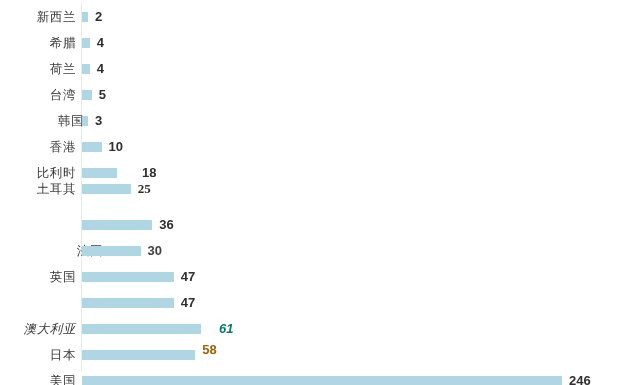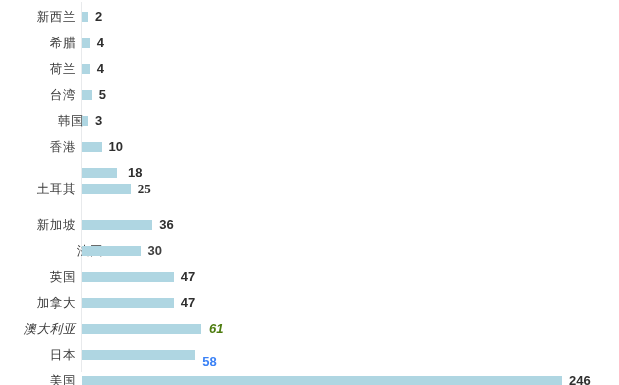--- a/index.html
+++ b/index.html
@@ -120,73 +120,72 @@
           <div class="val-label" style="left: 95px; color: rgb(47, 47, 47);">3</div>
         </div>
         <div class="bar-row" style="top: 134px;">
           <div class="cat-label">香港</div>
           <div class="bar-track">
             <div class="bar" style="width: 19.5122px; background: rgb(175, 214, 226);"></div>
           </div>
           <div class="val-label" style="left: 108.512px; color: rgb(47, 47, 47);">10</div>
         </div>
         <div class="bar-row" style="top: 160px;">
+          <div class="cat-label">比利时</div>
           <div class="bar-track">
             <div class="bar" style="width: 35.122px; background: rgb(175, 214, 226);"></div>
           </div>
-          <div class="val-label" style="left: 128px; color: rgb(47, 47, 47); text-align: right;">18</div>
+          <div class="val-label" style="left: 142px; color: rgb(47, 47, 47); text-align: right;">18</div>
         </div>
         <div class="bar-row" style="top: 176px; font-family: Liberation Serif, serif;">
           <div class="cat-label">土耳其</div>
           <div class="bar-track">
             <div class="bar" style="width: 48.7805px; background: rgb(175, 214, 226);"></div>
           </div>
           <div class="val-label" style="left: 137.78px; color: rgb(47, 47, 47);">25</div>
         </div>
         <div class="bar-row" style="top: 212px;">
-          <div class="cat-label">新加坡</div>
           <div class="bar-track">
             <div class="bar" style="width: 70.2439px; background: rgb(175, 214, 226);"></div>
           </div>
           <div class="val-label" style="left: 159.244px; color: rgb(47, 47, 47);">36</div>
         </div>
         <div class="bar-row" style="top: 238px; padding-left: 27px;">
           <div class="cat-label">法国</div>
           <div class="bar-track">
             <div class="bar" style="width: 58.5366px; background: rgb(175, 214, 226);"></div>
           </div>
           <div class="val-label" style="left: 147.537px; color: #404040;">30</div>
         </div>
         <div class="bar-row" style="top: 264px;">
           <div class="cat-label">英国</div>
           <div class="bar-track">
             <div class="bar" style="width: 91.7073px; background: rgb(175, 214, 226);"></div>
           </div>
           <div class="val-label" style="left: 180.707px; color: rgb(47, 47, 47);">47</div>
         </div>
         <div class="bar-row" style="top: 290px;">
-          <div class="cat-label">加拿大</div>
           <div class="bar-track">
             <div class="bar" style="width: 91.7073px; background: rgb(175, 214, 226);"></div>
           </div>
           <div class="val-label" style="left: 180.707px; color: rgb(47, 47, 47);">47</div>
         </div>
         <div class="bar-row" style="top: 316px; font-style: italic;">
           <div class="cat-label">澳大利亚</div>
           <div class="bar-track">
             <div class="bar" style="width: 119.024px; background: rgb(175, 214, 226);"></div>
           </div>
-          <div class="val-label" style="left: 209px; color: #4d7c0f;">61</div>
+          <div class="val-label" style="left: 219px; color: #0f766e;">61</div>
         </div>
         <div class="bar-row" style="top: 342px;">
           <div class="cat-label">日本</div>
           <div class="bar-track">
             <div class="bar" style="width: 113.171px; background: rgb(175, 214, 226);"></div>
           </div>
-          <div class="val-label raised" style="left: 202.171px; color: #3b82f6; margin-top: 12px;">58</div>
+          <div class="val-label raised" style="left: 202.171px; color: #a16207;">58</div>
         </div>
         <div class="bar-row" style="top: 368px;">
           <div class="cat-label">美国</div>
           <div class="bar-track">
             <div class="bar" style="width: 480px; background: rgb(175, 214, 226);"></div>
           </div>
           <div class="val-label" style="left: 569px; color: rgb(47, 47, 47);">246</div>
         </div>
       </div>
   </div>

